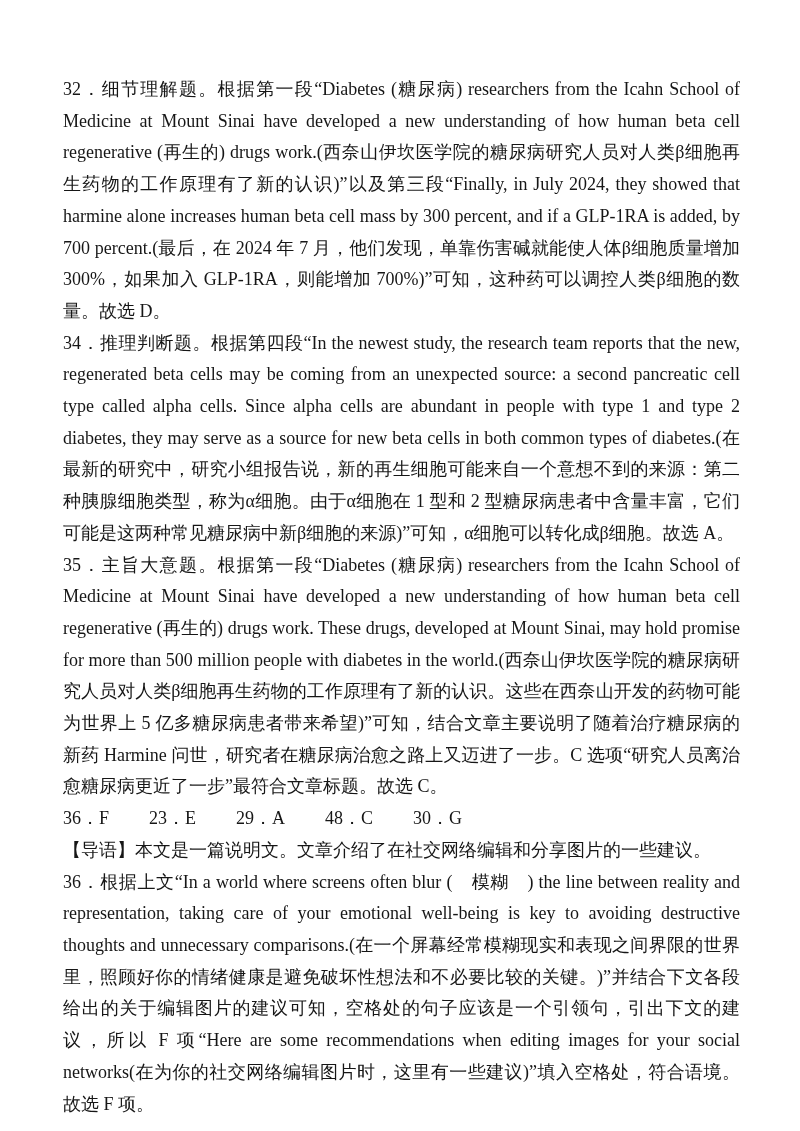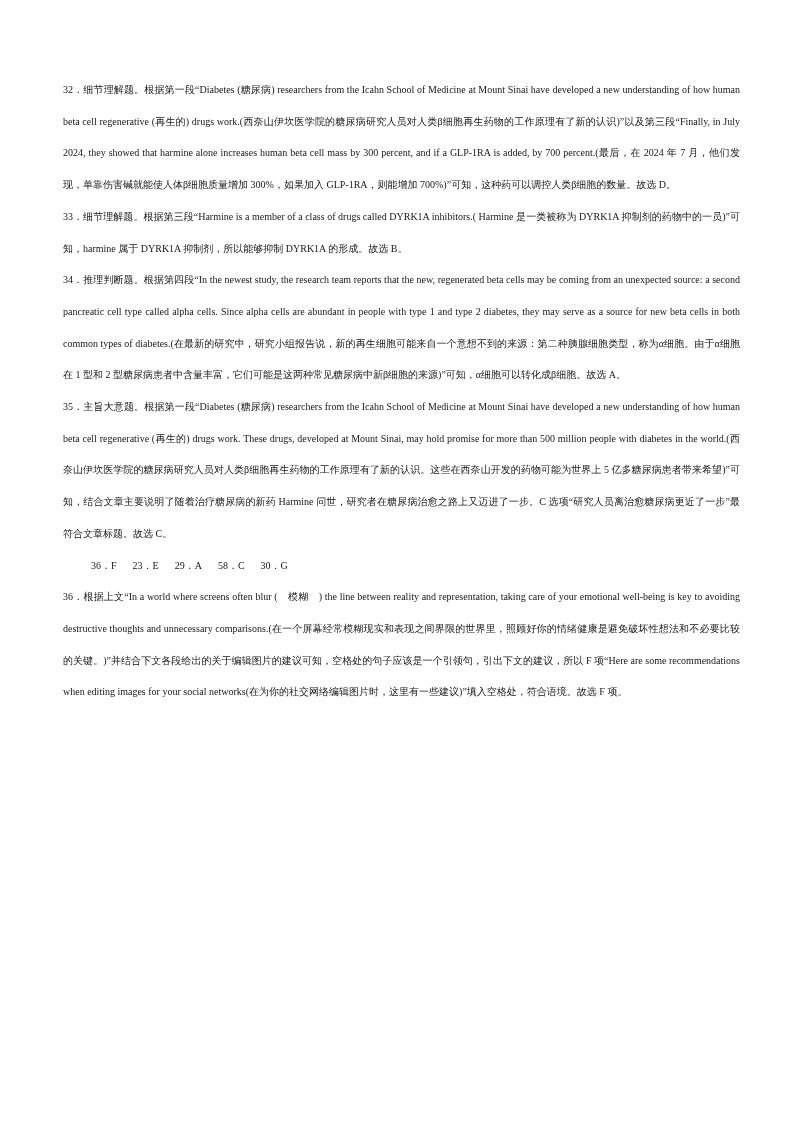--- a/index.html
+++ b/index.html
@@ -18,58 +18,57 @@
     height: 1131px;
     background: #ffffff;
   }
   .content {
     position: absolute;
     left: 63px;
     top: 74px;
     width: 677px;
     color: #161616;
     font-family: "Liberation Serif", "DejaVu Serif", serif;
-    font-size: 10px;
+    font-size: 18px;
     line-height: 31.7px;
   }
   .para {
     margin: 0;
     text-align: justify;
   }
   .answers-row {
     display: flex;
     flex-direction: row;
-    gap: 16px;
+    gap: 40px;
     text-align: center;
-    margin-left: 28px;
   }
   .answer-pair {
     white-space: nowrap;
   }
 </style>
 </head>
 <body>
 
 <div class="page">
   <div class="content">
 
     <p class="para">32．细节理解题。根据第一段“Diabetes (糖尿病) researchers from the Icahn School of Medicine at Mount Sinai have developed a new understanding of how human beta cell regenerative (再生的) drugs work.(西奈山伊坎医学院的糖尿病研究人员对人类β细胞再生药物的工作原理有了新的认识)”以及第三段“Finally, in July 2024, they showed that harmine alone increases human beta cell mass by 300 percent, and if a GLP-1RA is added, by 700 percent.(最后，在 2024 年 7 月，他们发现，单靠伤害碱就能使人体β细胞质量增加 300%，如果加入 GLP-1RA，则能增加 700%)”可知，这种药可以调控人类β细胞的数量。故选 D。</p>
 
-    <p class="para">33．细节理解题。根据第三段“Harmine is a member of a class of drugs called DYRK1A inhibitors.( Harmine 是一类被称为 DYRK1A 抑制剂的药物中的一员)”可知，harmine 属于 DYRK1A 抑制剂，所以能够抑制 DYRK1A 的形成。故选 B。</p>
 
     <p class="para">34．推理判断题。根据第四段“In the newest study, the research team reports that the new, regenerated beta cells may be coming from an unexpected source: a second pancreatic cell type called alpha cells. Since alpha cells are abundant in people with type 1 and type 2 diabetes, they may serve as a source for new beta cells in both common types of diabetes.(在最新的研究中，研究小组报告说，新的再生细胞可能来自一个意想不到的来源：第二种胰腺细胞类型，称为α细胞。由于α细胞在 1 型和 2 型糖尿病患者中含量丰富，它们可能是这两种常见糖尿病中新β细胞的来源)”可知，α细胞可以转化成β细胞。故选 A。</p>
 
     <p class="para">35．主旨大意题。根据第一段“Diabetes (糖尿病) researchers from the Icahn School of Medicine at Mount Sinai have developed a new understanding of how human beta cell regenerative (再生的) drugs work. These drugs, developed at Mount Sinai, may hold promise for more than 500 million people with diabetes in the world.(西奈山伊坎医学院的糖尿病研究人员对人类β细胞再生药物的工作原理有了新的认识。这些在西奈山开发的药物可能为世界上 5 亿多糖尿病患者带来希望)”可知，结合文章主要说明了随着治疗糖尿病的新药 Harmine 问世，研究者在糖尿病治愈之路上又迈进了一步。C 选项“研究人员离治愈糖尿病更近了一步”最符合文章标题。故选 C。</p>
 
     <div class="para answers-row">
       <span class="answer-pair">36．F</span>
       <span class="answer-pair">23．E</span>
       <span class="answer-pair">29．A</span>
-      <span class="answer-pair">58．C</span>
+      <span class="answer-pair">48．C</span>
       <span class="answer-pair">30．G</span>
     </div>
 
+    <p class="para">【导语】本文是一篇说明文。文章介绍了在社交网络编辑和分享图片的一些建议。</p>
 
     <p class="para">36．根据上文“In a world where screens often blur (　模糊　) the line between reality and representation, taking care of your emotional well-being is key to avoiding destructive thoughts and unnecessary comparisons.(在一个屏幕经常模糊现实和表现之间界限的世界里，照顾好你的情绪健康是避免破坏性想法和不必要比较的关键。)”并结合下文各段给出的关于编辑图片的建议可知，空格处的句子应该是一个引领句，引出下文的建议，所以 F 项“Here are some recommendations when editing images for your social networks(在为你的社交网络编辑图片时，这里有一些建议)”填入空格处，符合语境。故选 F 项。</p>
 
 
   </div>
 </div>
 
 </body></html>

